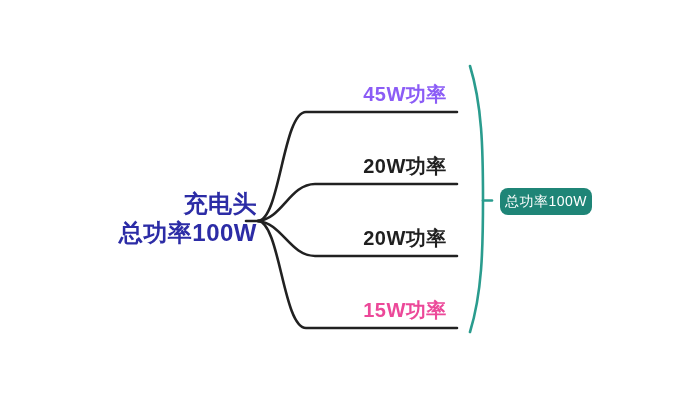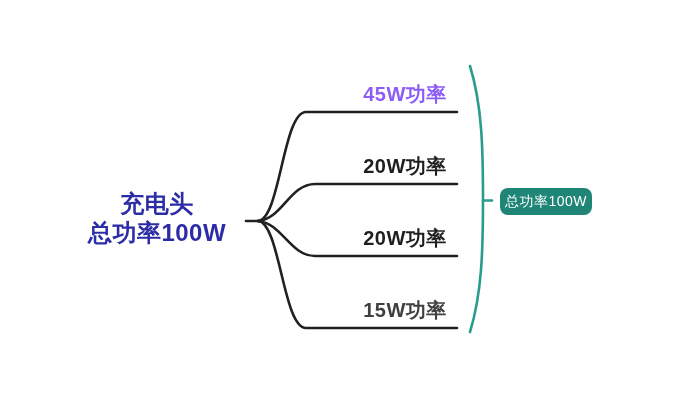--- a/index.html
+++ b/index.html
@@ -13,21 +13,21 @@
     width: 700px;
     height: 412px;
     background: #ffffff;
     overflow: hidden;
   }
   .root-label {
     position: absolute;
     left: 57px;
     top: 189px;
     width: 200px;
-    text-align: center;
+    text-align: right;
     font-size: 24px;
     font-weight: bold;
     line-height: 29px;
     letter-spacing: 0.5px;
   }
   svg.lines {
     position: absolute;
     left: 0;
     top: 0;
     width: 700px;
@@ -78,17 +78,17 @@
     </g>
     <g fill="none" stroke-width="2.6" stroke-linecap="round">
       <path d="M470 66 C482 105 483 148 483 199 C483 250 482 293 470 332" stroke="#2a9c8e"></path>
       <path d="M483 200.5 L492 200.5" stroke="#2a9c8e"></path>
     </g>
   </svg>
 
   <div class="branch-label" style="top: 82px; color: #8b5cf6;">45W功率</div>
   <div class="branch-label" style="top: 154px; color: rgb(31, 31, 31);">20W功率</div>
   <div class="branch-label" style="top: 226px; color: rgb(31, 31, 31);">20W功率</div>
-  <div class="branch-label" style="top: 298px; color: #404040;">15W功率</div>
+  <div class="branch-label" style="top: 298px; color: #ec4899;">15W功率</div>
 
   <div class="badge" style="background: rgb(31, 133, 119); color: rgb(255, 255, 255);">总功率100W</div>
 
 </div>
 
 </body></html>

